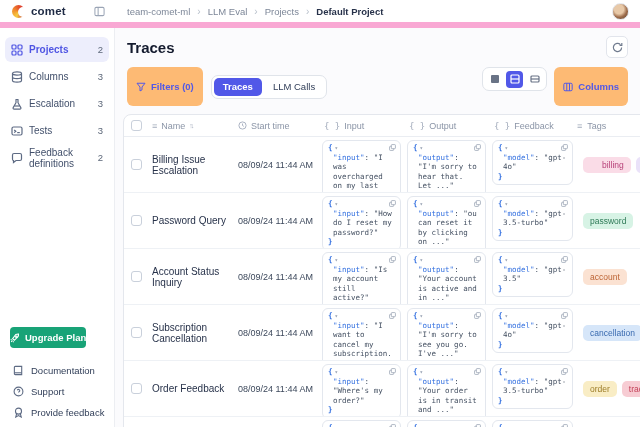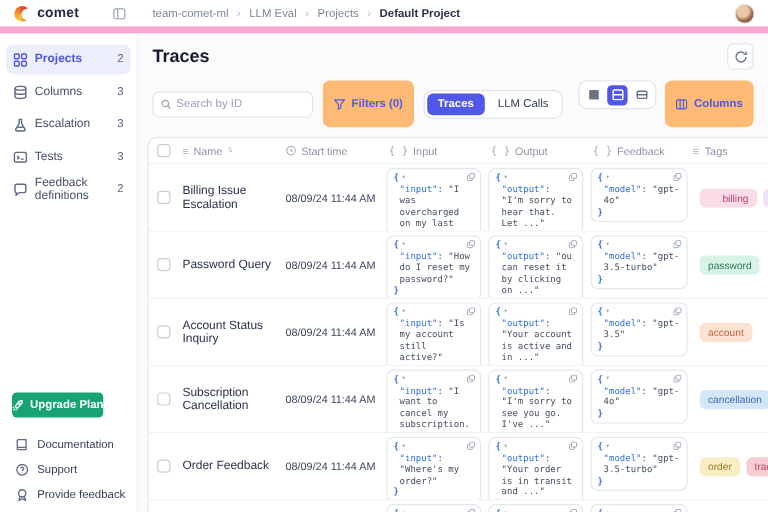--- a/index.html
+++ b/index.html
@@ -218,27 +218,20 @@
       <h1 class="page-title">Traces</h1>
       <div class="icon-btn">
         <svg width="11" height="11" viewBox="0 0 12 12" fill="none" stroke="currentColor" stroke-width="1.3">
           <path d="M10.5 6a4.5 4.5 0 1 1-1.3-3.2"></path>
             <path d="M10.7 1.2v2.4H8.3"></path>
         </svg>
       </div>
     </div>
 
     <div class="toolbar">
-      <div class="searchbox">
-        <svg width="10" height="10" viewBox="0 0 12 12" fill="none" stroke="#98A2B3" stroke-width="1.3">
-          <circle cx="5" cy="5" r="3.6"></circle>
-            <line x1="7.8" y1="7.8" x2="10.6" y2="10.6"></line>
-        </svg>
-        <input type="text" placeholder="Search by ID" style="">
-      </div>
       <button class="chip-btn">
         <svg width="10" height="10" viewBox="0 0 12 12" fill="none" stroke="currentColor" stroke-width="1.2">
           <path d="M1.2 1.5h9.6L7.2 6v3.4l-2.4 1.3V6z"></path>
         </svg>
         <span>Filters (0)</span>
       </button>
       <div class="segmented">
         <button class="seg-btn selected">Traces</button>
         <button class="seg-btn">LLM Calls</button>
       </div>

